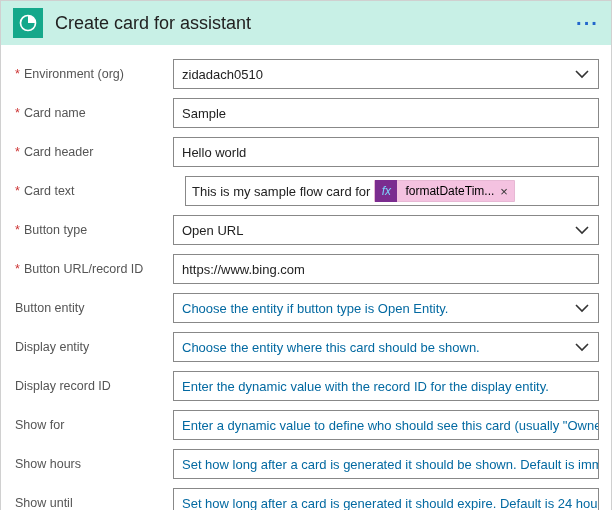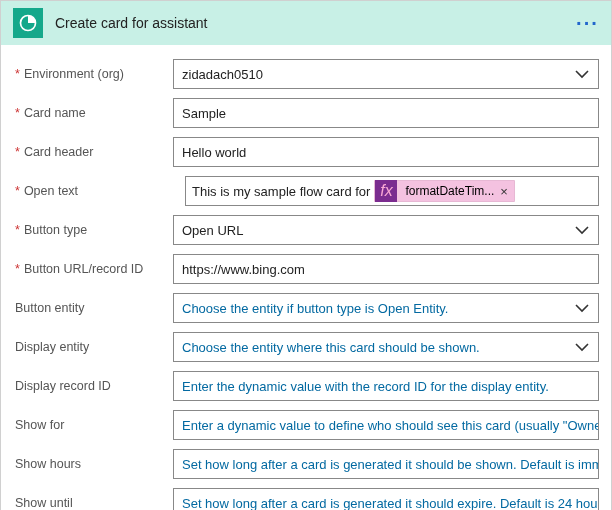--- a/index.html
+++ b/index.html
@@ -26,21 +26,21 @@
     height: 30px;
     background: #15a88b;
     display: flex;
     align-items: center;
     justify-content: center;
     margin-right: 12px;
     flex-shrink: 0;
   }
   .header-title {
     flex: 1;
-    font-size: 14px;
+    font-size: 18px;
     color: #222;
   }
   .header-menu {
     color: #2266cc;
     font-weight: bold;
     font-size: 20px;
     letter-spacing: 1px;
     line-height: 0.4;
     cursor: pointer;
   }
@@ -104,29 +104,29 @@
     align-items: center;
     background: #f4c2e0;
     border: 1px solid rgba(0,0,0,0.05);
     height: 22px;
     font-size: 12px;
     padding-right: 6px;
     border-radius: 1px;
   }
   .token .fx {
     background: #7b2c8f;
-    color: #f9a8d4;
+    color: #7dd3fc;
     font-style: italic;
     width: 22px;
     height: 22px;
     display: flex;
     align-items: center;
     justify-content: center;
     margin-right: 8px;
-    font-size: 16px;
+    font-size: 12px;
   }
   .token .tok-label {
     color: #000000;
     margin-right: 6px;
   }
   .token .tok-close {
     color: #333;
     font-size: 13px;
     cursor: pointer;
   }
@@ -180,21 +180,21 @@
         <span>Card header</span>
       </div>
       <div class="field">
         <span class="value">Hello world</span>
       </div>
     </div>
 
     <div class="row cardtext-row">
       <div class="label">
         <span class="req">*</span>
-        <span>Open text</span>
+        <span>Card text</span>
       </div>
       <div class="field">
         <span class="inline-text">This is my sample flow card for</span>
         <span class="token">
           <span class="fx">fx</span>
           <span class="tok-label">formatDateTim...</span>
           <span class="tok-close">×</span>
         </span>
       </div>
     </div>

